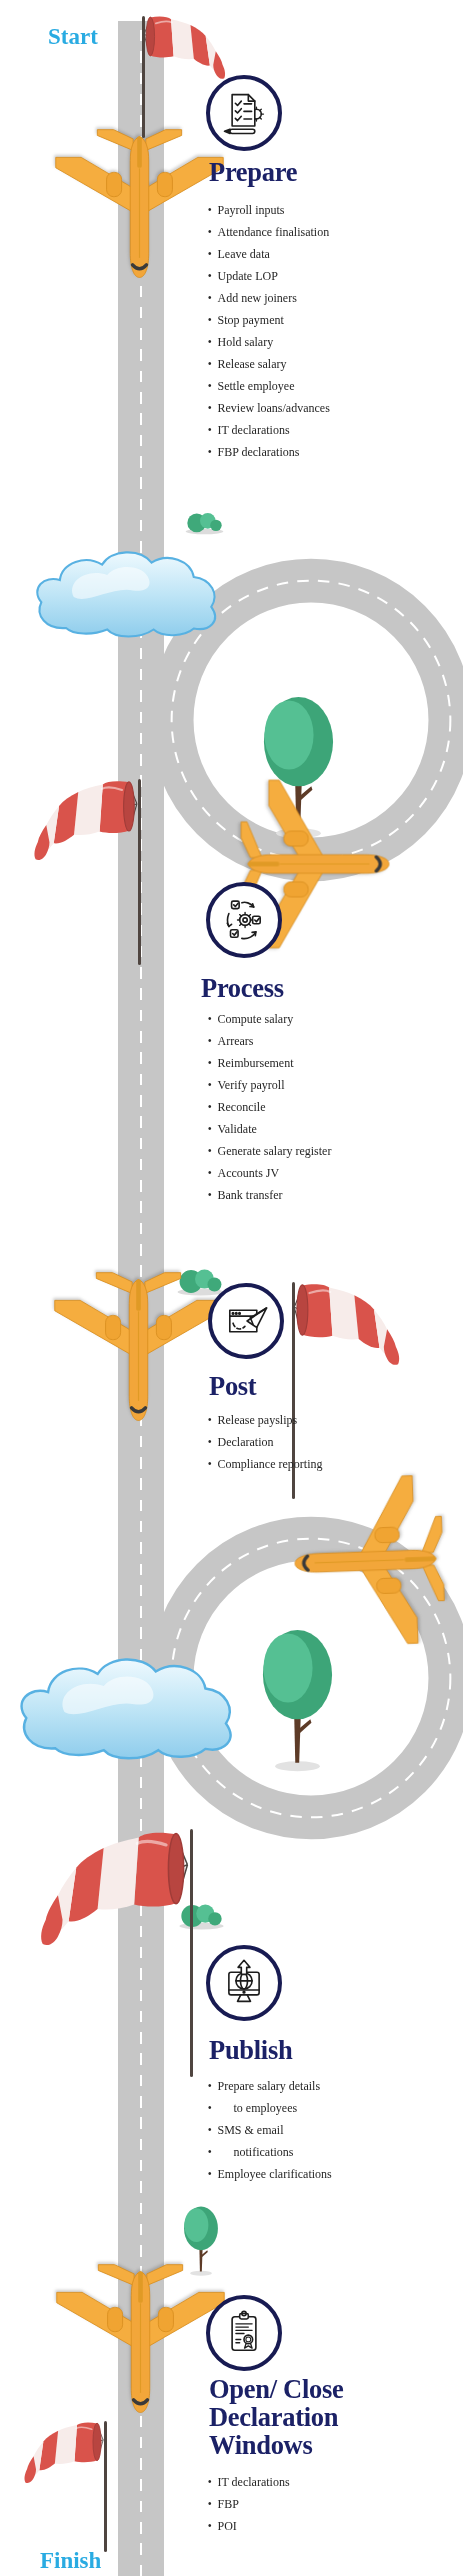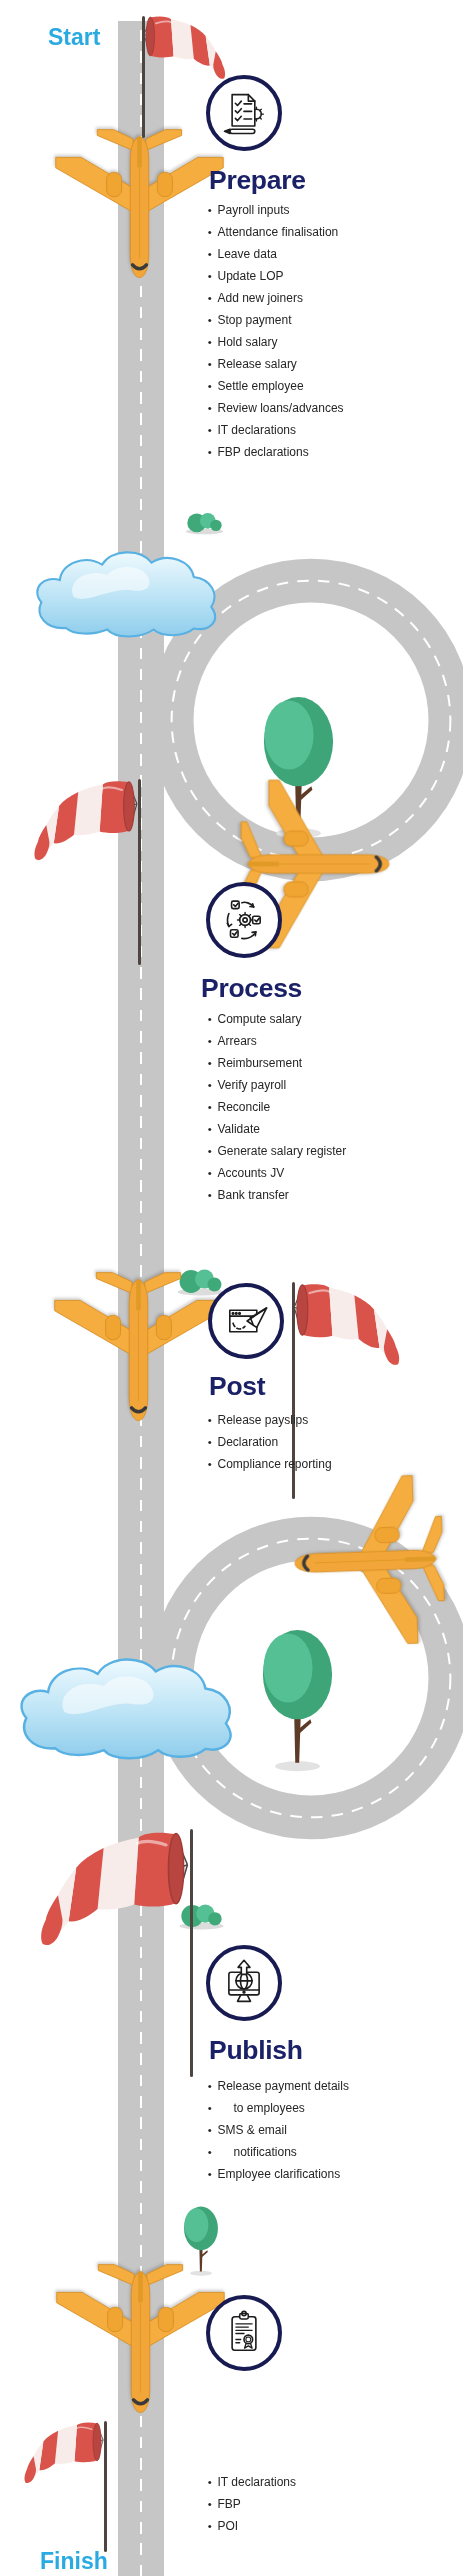--- a/index.html
+++ b/index.html
@@ -1,17 +1,17 @@
 <!DOCTYPE html>
 <html style="font-size:9.2px"><head>
 <meta charset="utf-8">
 <style>
   html,body{margin:0;padding:0;background:#ffffff;}
   #stage{position:relative;width:464px;height:2576px;overflow:hidden;background:#ffffff;
-         font-family:Liberation Sans, sans-serif;}
+         font-family:Liberation Serif, serif;}
   .abs{position:absolute;}
 
   
   .road{left:118px;top:21px;width:46px;height:2555px;background:#c6c6c6;}
   .road-dash{left:140px;top:30px;width:2.3px;height:2546px;
     background:repeating-linear-gradient(to bottom,#ffffff 0 11.5px,rgba(255,255,255,0) 11.5px 21.3px);}
 
   
   .endpoint{font-size:23px;font-weight:bold;color:#29abe2;letter-spacing:0;}
 
@@ -309,21 +309,21 @@
   </div>
   <div class="abs icon-circle" style="left:206px;top:2295px">
     <svg viewBox="0 0 100 100">
         <use href="#sym-icon-declaration"></use>
       </svg>
   </div>
 
   <div class="abs endpoint" style="left:48px;top:24px">Start</div>
   <div class="abs endpoint" style="left:40px;top:2548px">Finish</div>
 
-  <div class="abs stage-title" style="left:209px;top:166px">Prepare</div>
+  <div class="abs stage-title" style="left:209px;top:158px">Prepare</div>
   <div class="abs blist" style="left:204px;top:199px">
       <div class="li-row">
         <span class="li-dot">•</span>
         <span class="li-text">Payroll inputs</span>
       </div>
       <div class="li-row">
         <span class="li-dot">•</span>
         <span class="li-text">Attendance finalisation</span>
       </div>
       <div class="li-row">
@@ -421,40 +421,41 @@
       <div class="li-row">
         <span class="li-dot">•</span>
         <span class="li-text">Compliance reporting</span>
       </div>
     </div>
 
   <div class="abs stage-title" style="left:209px;top:2036px">Publish</div>
   <div class="abs blist" style="left:204px;top:2075px">
       <div class="li-row">
         <span class="li-dot">•</span>
-        <span class="li-text">Release payment details</span>
+        <span class="li-text">Prepare salary details</span>
       </div>
       <div class="li-row indent">
         <span class="li-dot">•</span>
         <span class="li-text">to employees</span>
       </div>
       <div class="li-row">
         <span class="li-dot">•</span>
         <span class="li-text">SMS &amp; email</span>
       </div>
       <div class="li-row indent">
         <span class="li-dot">•</span>
         <span class="li-text">notifications</span>
       </div>
       <div class="li-row">
         <span class="li-dot">•</span>
         <span class="li-text">Employee clarifications</span>
       </div>
     </div>
 
+  <div class="abs stage-title wrap" style="left:209px;top:2375px">Open/ Close Declaration Windows</div>
   <div class="abs blist" style="left:204px;top:2471px">
       <div class="li-row">
         <span class="li-dot">•</span>
         <span class="li-text">IT declarations</span>
       </div>
       <div class="li-row">
         <span class="li-dot">•</span>
         <span class="li-text">FBP</span>
       </div>
       <div class="li-row">

